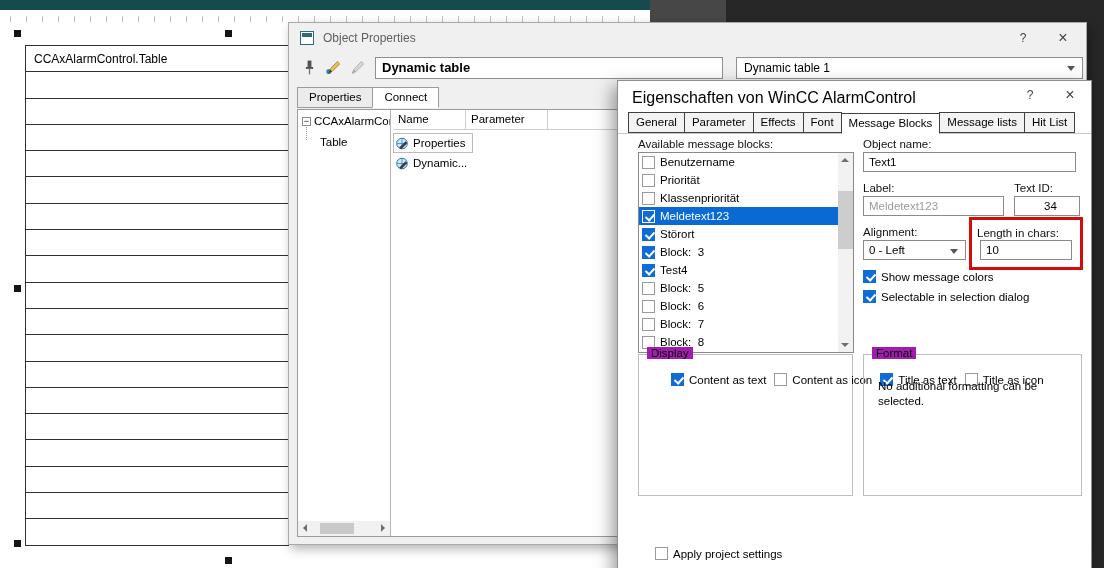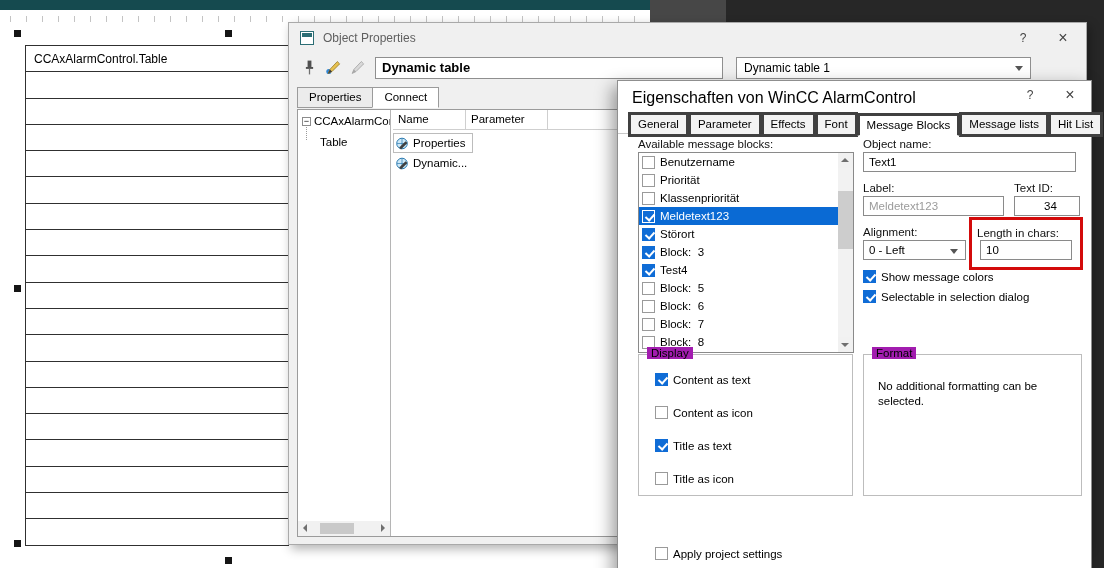--- a/index.html
+++ b/index.html
@@ -25,21 +25,21 @@
 #op-icon{position:absolute;left:11px;top:8px;width:14px;height:14px;border:1px solid #2b6d74;background:#fff}
 #op-icon::before{content:"";position:absolute;left:1px;top:1px;right:1px;height:4px;background:#2b6d74}
 #op-title-text{position:absolute;left:34px;top:8px;color:#5f5f5f}
 .cap-btn{position:absolute;top:5px;width:26px;height:20px;text-align:center;line-height:20px;color:#444;cursor:default}
 #op-help{right:50px}
 #op-close{right:10px;font-size:16px}
 #op-toolbar{position:absolute;left:0;top:30px;right:0;height:30px}
 .tool-icon{position:absolute;top:6px;width:17px;height:17px}
 #op-name-input{position:absolute;left:86px;top:4px;width:348px;height:22px;background:#fff;border:1px solid #8f8f8f;
   font-weight:bold;font-size:13px;line-height:20px;padding-left:6px;white-space:nowrap;overflow:hidden}
-#op-combo{position:absolute;left:447px;top:4px;width:295px;height:22px;background:#fff;border:1px solid #8f8f8f;
+#op-combo{position:absolute;left:447px;top:4px;width:347px;height:22px;background:#fff;border:1px solid #8f8f8f;
   line-height:20px;padding-left:7px}
 .chev{position:absolute;right:7px;top:8px;width:0;height:0;border-left:4px solid transparent;
   border-right:4px solid transparent;border-top:5px solid #555}
 #op-tabs{position:absolute;left:8px;top:64px;height:15px}
 .op-tab{display:inline-block;padding:3px 11px 4px;border:1px solid #9b9b9b;background:#ececec;
   font-size:11.5px;margin-right:-1px;position:relative}
 .op-tab.active{background:#fff;border-bottom:1px solid #fff;z-index:2}
 #op-content{position:absolute;left:8px;top:86px;width:783px;height:428px;background:#fff;border:1px solid #9b9b9b}
 #op-tree{position:absolute;left:0;top:0;width:93px;height:100%;border-right:1px solid #b5b5b5;overflow:hidden}
 .tree-row{position:absolute;white-space:nowrap;font-size:11.5px}
@@ -64,21 +64,21 @@
 .lrow.focused{outline:1px solid #bcbcbc;outline-offset:-1px}
 .dyn-icon{width:13px;height:13px;flex:none}
 
 
 #wincc{position:absolute;left:617px;top:80px;width:475px;height:500px;background:#fff;border:1px solid #8f8f8f;
   box-shadow:-5px 6px 16px rgba(0,0,0,.38);z-index:10}
 #w-title{position:absolute;left:14px;top:8px;font-size:16px}
 #w-help{right:48px;top:4px}
 #w-close{right:8px;top:4px;font-size:16px}
 #w-tabs{position:absolute;left:10px;top:31px;height:22px;z-index:2;white-space:nowrap}
-.wtab{display:inline-block;padding:3px 7px 4px;font-size:11.5px;border:3px solid #404040;background:#f3f3f3;
+.wtab{display:inline-block;padding:3px 7px 4px;font-size:11.5px;border:1px solid #404040;background:#f3f3f3;
   margin-right:-1px;position:relative;top:0}
 .wtab.active{background:#fff;border-bottom:1px solid #fff;z-index:3;top:1px;}
 #w-body{position:absolute;left:0;top:52px;right:0;bottom:0;border-top:1px solid #c8c8c8;background:#fff}
 .flabel{position:absolute;font-size:11.5px;color:#111;white-space:nowrap}
 .tfield{position:absolute;background:#fff;border:1px solid #8a8a8a;font-size:11.5px;line-height:18px;padding-left:5px;height:20px}
 .tfield.disabled{color:#9b9b9b}
 .combo{position:absolute;background:#fff;border:1px solid #8a8a8a;font-size:11.5px;line-height:18px;padding-left:5px;height:20px}
 #mb-list{position:absolute;left:20px;top:71px;width:216px;height:201px;border:1px solid #8a8a8a;background:#fff;overflow:hidden}
 .mb-row{display:flex;align-items:center;gap:5px;height:18px;padding-left:3px;font-size:11.5px;width:calc(100% - 15px)}
 .mb-row span:last-child{white-space:pre}
@@ -90,21 +90,21 @@
 .mb-row.sel .cb.on{border-color:#fff}
 #mb-scroll{position:absolute;right:0;top:0;width:15px;height:100%;background:#f2f2f2}
 #mb-scroll .up{top:0;left:0}
 #mb-scroll .up::before{left:3px;top:5px;border-left:4px solid transparent;border-right:4px solid transparent;border-bottom:4px solid #6f6f6f}
 #mb-scroll .down{bottom:0;left:0}
 #mb-scroll .down::before{left:3px;top:6px;border-left:4px solid transparent;border-right:4px solid transparent;border-top:4px solid #6f6f6f}
 #mb-thumb{position:absolute;left:0;top:38px;width:15px;height:58px;background:#cdcdcd}
 .cbrow{position:absolute;display:flex;align-items:center;gap:5px;font-size:11.5px;white-space:nowrap}
 .group{position:absolute;border:1px solid #bdbdbd}
 .group-label{position:absolute;top:-8px;left:8px;background:#a21caf;padding:0 4px;font-size:11.5px}
-#display-options{position:absolute;left:16px;top:18px;display:flex;flex-direction:column;gap:20px}
+#display-options{position:absolute;left:32px;top:18px;display:flex;flex-direction:row;gap:8px}
 #display-options .cbrow{position:static}
 #format-text{position:absolute;left:14px;top:24px;width:185px;font-size:11.5px;line-height:15px}
 #red-box{position:absolute;left:351px;top:136px;width:114px;height:53px;border:3px solid #d30b0b;z-index:5;pointer-events:none}
 </style>
 </head>
 <body>
 
 <div id="screen">
 
   <div id="teal-strip"></div>

